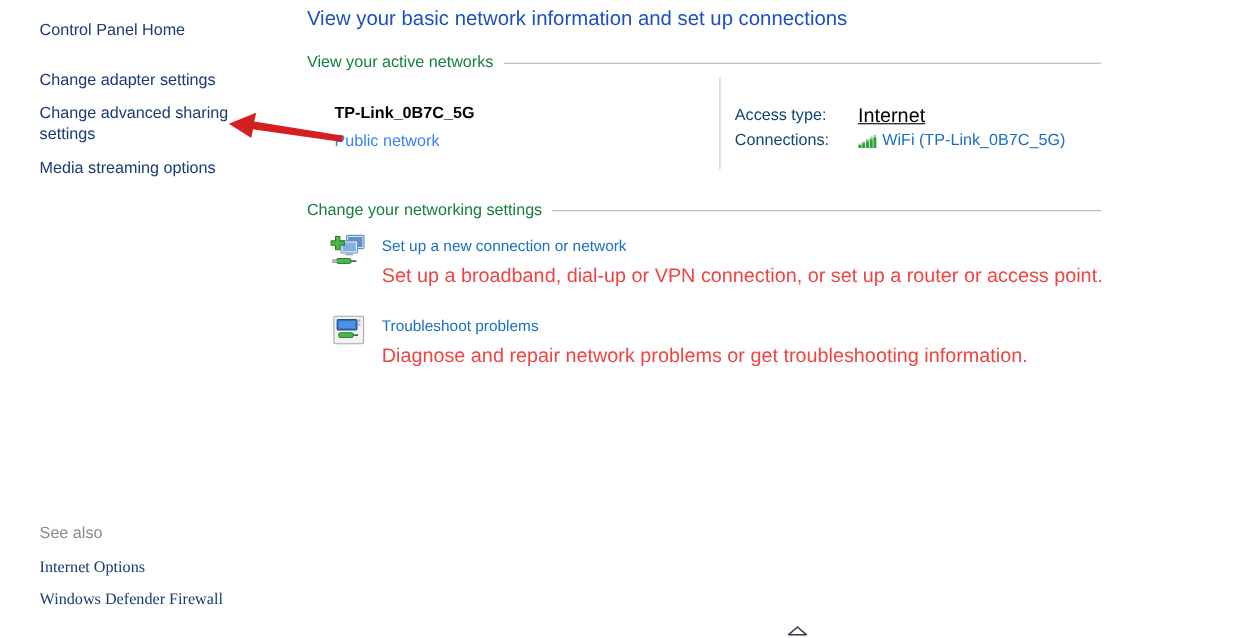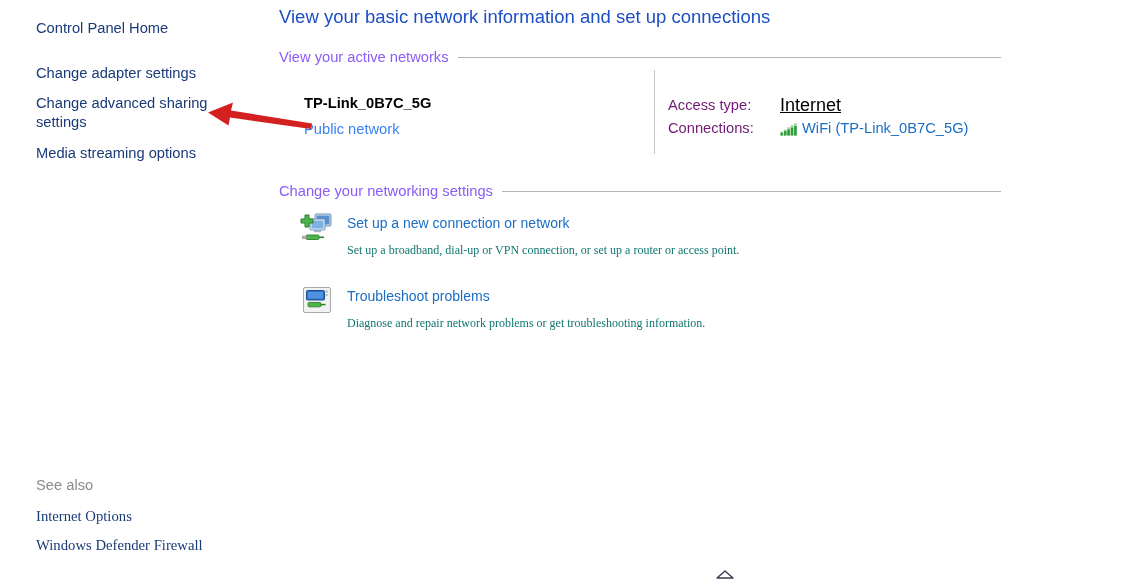--- a/index.html
+++ b/index.html
@@ -89,21 +89,21 @@
   .group-header {
     position: absolute;
     left: 9px;
     display: flex;
     align-items: center;
     width: 722px;
   }
   .group-header .gh-text {
     font-size: 14.7px;
     line-height: 19px;
-    color: #8b5cf6;
+    color: #15803d;
     white-space: nowrap;
     padding-right: 9px;
   }
   .group-header .gh-rule {
     flex: 1 1 auto;
     height: 1px;
     background: #b5b5b5;
   }
   .group-header.active-networks { top: 48px; }
   .group-header.change-settings { top: 182px; }
@@ -142,21 +142,21 @@
     font-size: 14.7px;
     line-height: 19px;
     color: #3b82f6;
     white-space: nowrap;
   }
   .net-detail-label {
     position: absolute;
     left: 398px;
     font-size: 14.7px;
     line-height: 19px;
-    color: #701a75;
+    color: #0c4a6e;
     white-space: nowrap;
   }
   .net-detail-label.access { top: 26px; }
   .net-detail-label.connections { top: 49px; }
   .net-detail-value {
     position: absolute;
     left: 510px;
     font-size: 18px;
     line-height: 19px;
     color: #000000;
@@ -209,25 +209,24 @@
     font-size: 14px;
     line-height: 19px;
     color: #1a6ec4;
     cursor: pointer;
     white-space: nowrap;
   }
   .task-desc {
     position: absolute;
     left: 77px;
     top: 34px;
-    font-size: 12px;
-    line-height: 19px;
-    color: #0f766e;
-    white-space: nowrap;
-    font-family: Liberation Serif, serif;
+    font-size: 18px;
+    line-height: 19px;
+    color: #ef4444;
+    white-space: nowrap;
   }
 
   
   .annotation-arrow {
     position: absolute;
     left: 200px;
     top: 96px;
     width: 118px;
     height: 42px;
     pointer-events: none;

